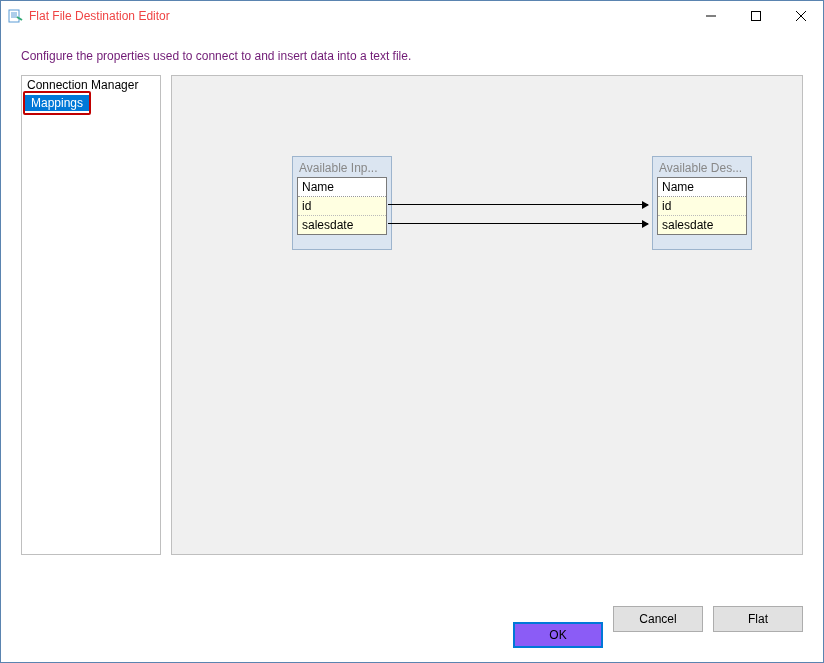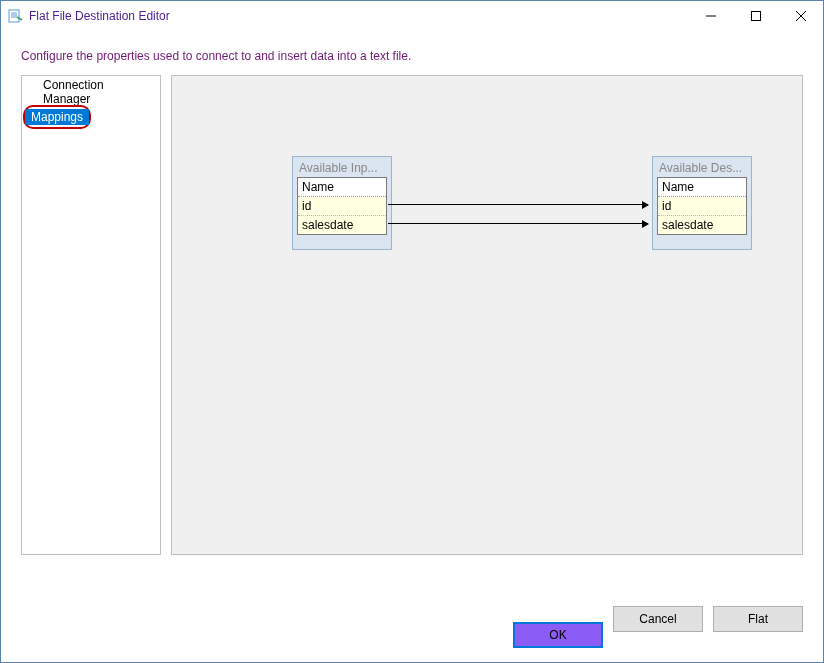--- a/index.html
+++ b/index.html
@@ -22,21 +22,21 @@
     display: flex;
     align-items: center;
     padding: 0 0 0 6px;
     background: #fff;
   }
   .titlebar .app-icon {
     width: 16px; height: 16px;
     margin-right: 6px;
     display: flex; align-items: center; justify-content: center;
   }
-  .titlebar .title { flex: 0 0 auto; color: #4c1d95; }
+  .titlebar .title { flex: 0 0 auto; color: #ef4444; }
   .titlebar .spacer { flex: 1; }
   .win-btn {
     width: 45px; height: 29px;
     display: flex; align-items: center; justify-content: center;
     color: #000;
   }
   .win-btn svg { display: block; }
 
   
   .description {
@@ -53,32 +53,32 @@
     height: 480px;
   }
 
   .nav-panel {
     width: 140px;
     border: 1px solid #bfbfbf;
     background: #fff;
     padding: 1px;
   }
   .nav-item {
-    padding: 1px 20px;
+    padding: 1px 4px;
     font-size: 12px;
     cursor: default;
   }
   .nav-item.selected {
     background: #0078d7;
     color: #fff;
   }
   .nav-highlight {
     display: inline-block;
     border: 2px solid #c00000;
-    border-radius: 10px;
+    border-radius: 2px;
     padding: 2px 0;
     margin-top: -2px;
   }
   .nav-highlight .nav-item { padding: 1px 6px; }
 
   .content-panel {
     flex: 1;
     border: 1px solid #bfbfbf;
     background: #f0f0f0;
     display: flex;

